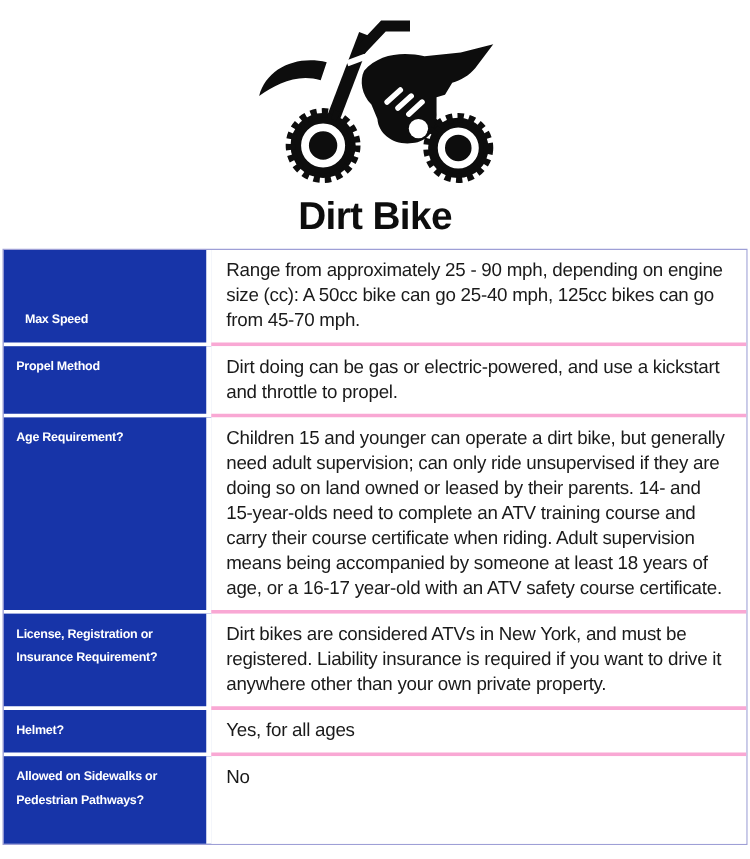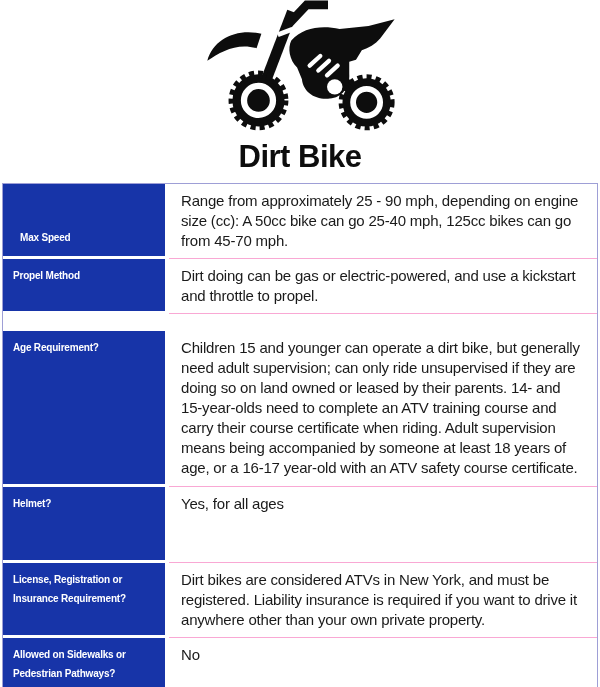--- a/index.html
+++ b/index.html
@@ -11,21 +11,21 @@
   }
   .page {
     width: 600px;
     height: 687px;
     box-sizing: border-box;
     overflow: hidden;
   }
   
   .header {
     text-align: center;
-    padding-top: 0;
+    padding-top: 16px;
   }
   .bike-icon {
     width: 226px;
     height: 140px;
     margin: 0 auto;
   }
   .bike-icon svg { display: block; width: 100%; height: 100%; }
   .page-title {
     margin: 0;
     font-size: 31px;
@@ -57,25 +57,25 @@
   .row:not(:last-child) .cell-label { border-bottom: 3px solid #ffffff; }
   .cell-value {
     font-size: 15px;
     letter-spacing: -0.2px;
     line-height: 20px;
     color: #1a1a1a;
     padding: 7px 14px 7px 12px;
     box-sizing: border-box;
     background: #ffffff;
   }
-  .row:not(:last-child) .cell-value { border-bottom: 1px solid #f9a8d4; }
+  .row:not(:last-child) .cell-value { border-bottom: 3px solid #f9a8d4; }
   
   .row:nth-child(1) { min-height: 75px; }
   .row:nth-child(2) { min-height: 52px; }
-  .row:nth-child(3) { min-height: 156px; margin-top: 17px; }
+  .row:nth-child(3) { min-height: 156px; }
   .row:nth-child(4) { min-height: 76px; }
   .row:nth-child(5) { min-height: 33px; }
   .row:nth-child(6) { min-height: 70px; }
   .row:nth-child(7) { min-height: 33px; }
   
   .row:nth-child(1) .cell-label {
     display: flex;
     align-items: flex-end;
     padding-left: 17px;
     padding-bottom: 9px;
@@ -133,27 +133,27 @@
       <div class="cell-label">Propel Method</div>
       <div class="cell-value">Dirt doing can be gas or electric-powered, and use a kickstart and throttle to propel.</div>
     </div>
 
     <div class="row">
       <div class="cell-label">Age Requirement?</div>
       <div class="cell-value">Children 15 and younger can operate a dirt bike, but generally need adult supervision; can only ride unsupervised if they are doing so on land owned or leased by their parents. 14- and 15-year-olds need to complete an ATV training course and carry their course certificate when riding. Adult supervision means being accompanied by someone at least 18 years of age, or a 16-17 year-old with an ATV safety course certificate.</div>
     </div>
 
     <div class="row">
-      <div class="cell-label">Helmet?</div>
-      <div class="cell-value">Yes, for all ages</div>
+      <div class="cell-label">License, Registration or Insurance Requirement?</div>
+      <div class="cell-value">Dirt bikes are considered ATVs in New York, and must be registered. Liability insurance is required if you want to drive it anywhere other than your own private property.</div>
     </div>
 
     <div class="row">
-      <div class="cell-label">License, Registration or Insurance Requirement?</div>
-      <div class="cell-value">Dirt bikes are considered ATVs in New York, and must be registered. Liability insurance is required if you want to drive it anywhere other than your own private property.</div>
+      <div class="cell-label">Helmet?</div>
+      <div class="cell-value">Yes, for all ages</div>
     </div>
 
     <div class="row">
       <div class="cell-label">Allowed on Sidewalks or Pedestrian Pathways?</div>
       <div class="cell-value">No</div>
     </div>
 
   </div>
 </div>
 

